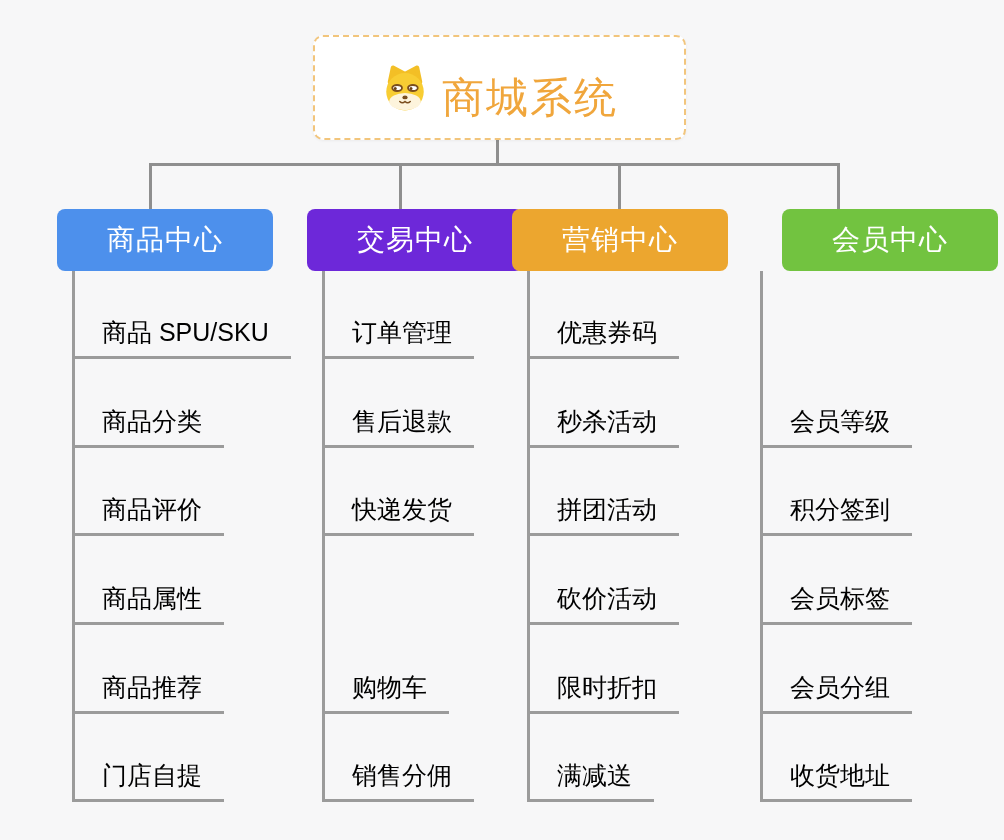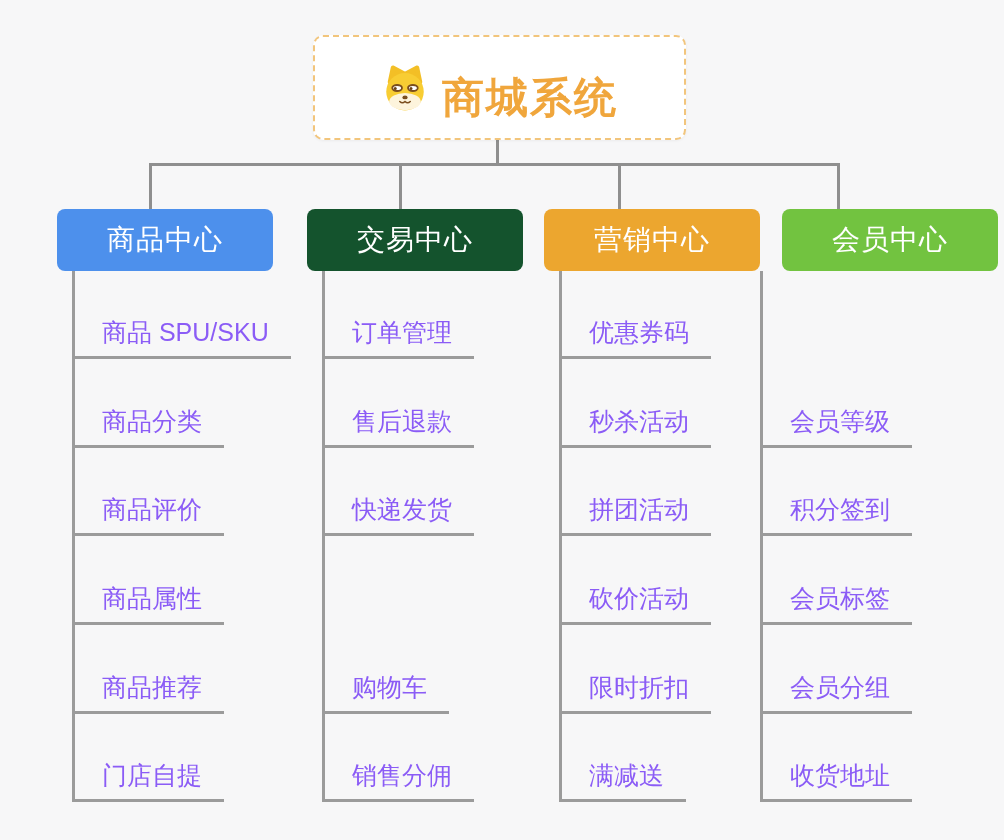--- a/index.html
+++ b/index.html
@@ -9,35 +9,35 @@
   
   .conn{position:absolute;background:#8f8f8f;}
 
   
   .root-node{
     position:absolute;left:313px;top:35px;width:373px;height:105px;
     background:#ffffff;border:2px dashed #f2c57c;border-radius:10px;
     box-sizing:border-box;display:flex;align-items:center;justify-content:center;gap:13px;
     box-shadow:0 1px 3px rgba(0,0,0,0.05);
   }
-  .root-title{font-size:42px;letter-spacing:2px;font-weight:700;margin-top:20px;}
+  .root-title{font-size:42px;letter-spacing:2px;font-weight:400;margin-top:20px;}
 
   
   .branch-col{position:absolute;top:209px;width:187px;}
   .branch-head{
     width:216px;height:62px;border-radius:8px;
     display:flex;align-items:center;justify-content:center;
     color:#ffffff;font-size:28px;letter-spacing:1px;
   }
   .trunk{position:absolute;left:15px;top:62px;width:3px;height:531px;background:#9b9b9b;}
   .leaf{
     position:absolute;left:15px;white-space:nowrap;
     border-bottom:3px solid #9b9b9b;
     padding:0 22px 6px 30px;
-    font-size:25px;line-height:36px;color:#8b5cf6;
+    font-size:25px;line-height:36px;color:#000000;
   }
   .leaf.r0{top:105px}.leaf.r1{top:194px}.leaf.r2{top:282px}
   .leaf.r3{top:371px}.leaf.r4{top:460px}.leaf.r5{top:548px}
 </style>
 </head>
 <body>
 
 <div class="canvas">
 
   <div class="conn" style="left:496px;top:138px;width:3px;height:28px;"></div>
@@ -70,30 +70,30 @@
     <div class="trunk"></div>
     <div class="leaf r0">商品 SPU/SKU</div>
     <div class="leaf r1">商品分类</div>
     <div class="leaf r2">商品评价</div>
     <div class="leaf r3">商品属性</div>
     <div class="leaf r4">商品推荐</div>
     <div class="leaf r5">门店自提</div>
   </div>
 
   <div class="branch-col" style="left:307px;">
-    <div class="branch-head" style="background-color: #14532d;">交易中心</div>
+    <div class="branch-head" style="background-color: #6d28d9;">交易中心</div>
     <div class="trunk"></div>
     <div class="leaf r0">订单管理</div>
     <div class="leaf r1">售后退款</div>
     <div class="leaf r2">快递发货</div>
     <div class="leaf r4">购物车</div>
     <div class="leaf r5">销售分佣</div>
   </div>
 
-  <div class="branch-col" style="left:544px;">
+  <div class="branch-col" style="left:512px;">
     <div class="branch-head" style="background-color: rgb(236, 166, 47);">营销中心</div>
     <div class="trunk"></div>
     <div class="leaf r0">优惠券码</div>
     <div class="leaf r1">秒杀活动</div>
     <div class="leaf r2">拼团活动</div>
     <div class="leaf r3">砍价活动</div>
     <div class="leaf r4">限时折扣</div>
     <div class="leaf r5">满减送</div>
   </div>
 

